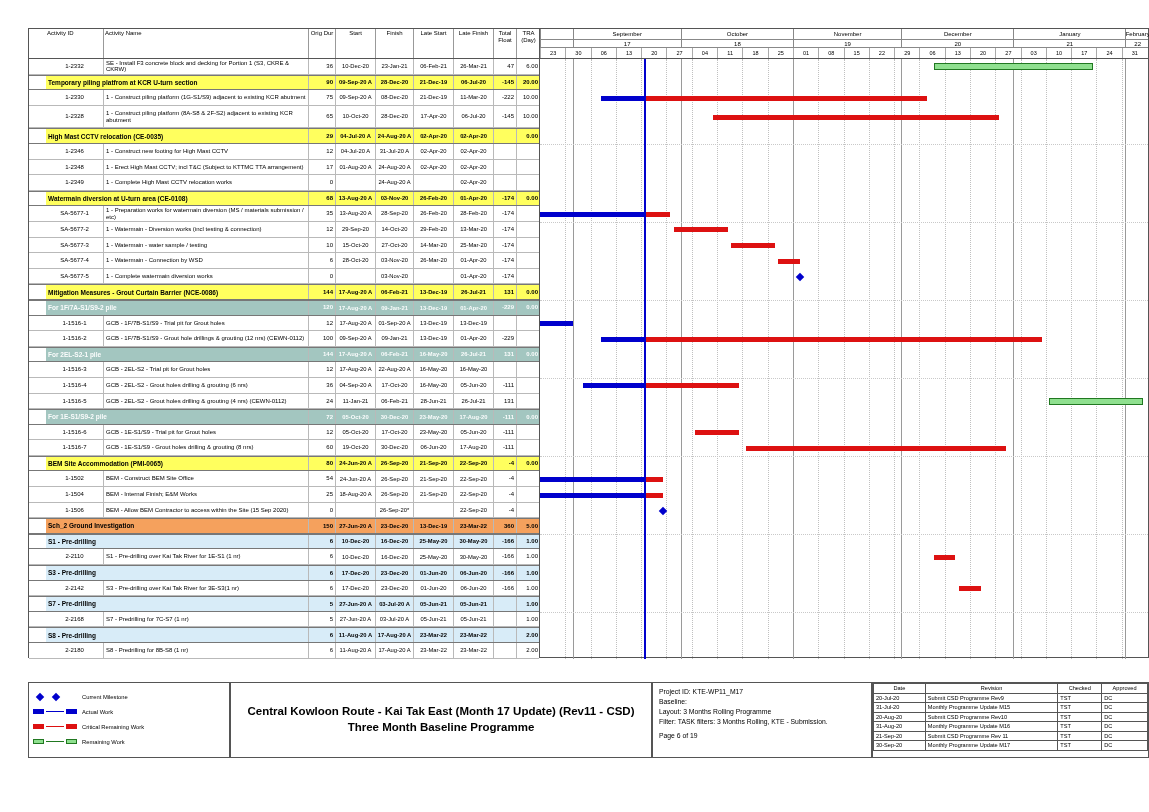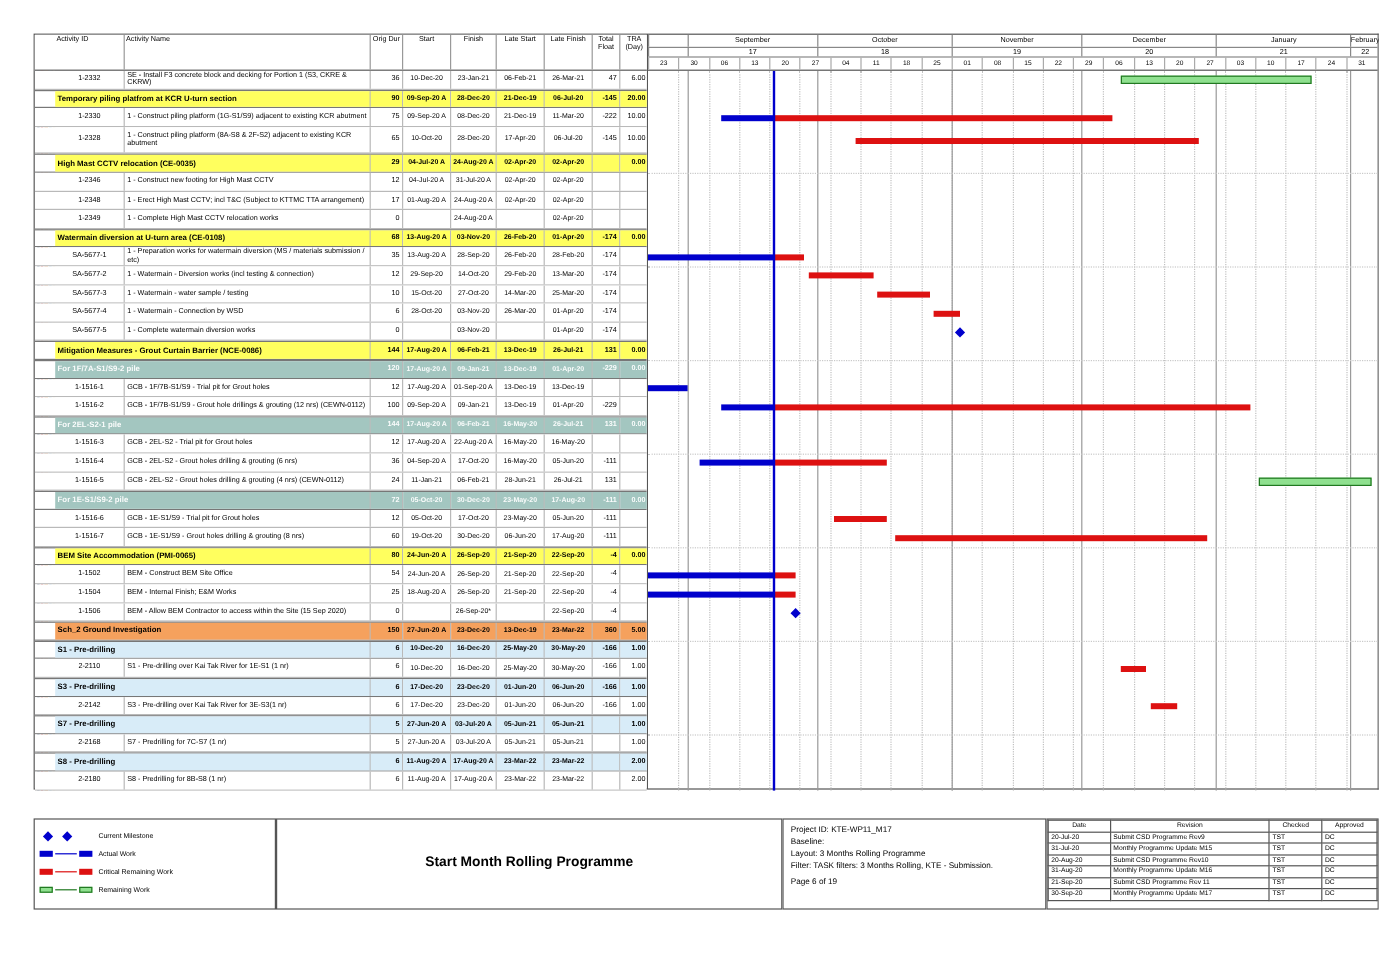--- a/index.html
+++ b/index.html
@@ -674,21 +674,22 @@
       <div class="lg-swatch">
         <div class="sw-rect" style="background: rgb(143, 224, 143); border: 1px solid rgb(33, 120, 33);"></div>
         <div class="sw-line" style="background: rgb(33, 120, 33);"></div>
         <div class="sw-rect" style="background: rgb(143, 224, 143); border: 1px solid rgb(33, 120, 33);"></div>
       </div>
       <div class="lg-label">Remaining Work</div>
     </div>
   </div>
 
 <div id="titleBox" class="abs fbox">
-  <div class="title-line">Start Month Rolling Programme</div>
+  <div class="title-line">Central Kowloon Route - Kai Tak East (Month 17 Update) (Rev11 - CSD)</div>
+  <div class="title-line">Three Month Baseline Programme</div>
 </div>
 
 <div id="infoBox" class="abs fbox">
   <div class="info-line">Project ID: KTE-WP11_M17</div>
   <div class="info-line">Baseline:</div>
   <div class="info-line">Layout: 3 Months Rolling Programme</div>
   <div class="info-line">Filter: TASK filters: 3 Months Rolling, KTE - Submission.</div>
   <div class="info-page">Page 6 of 19</div>
 </div>
 

